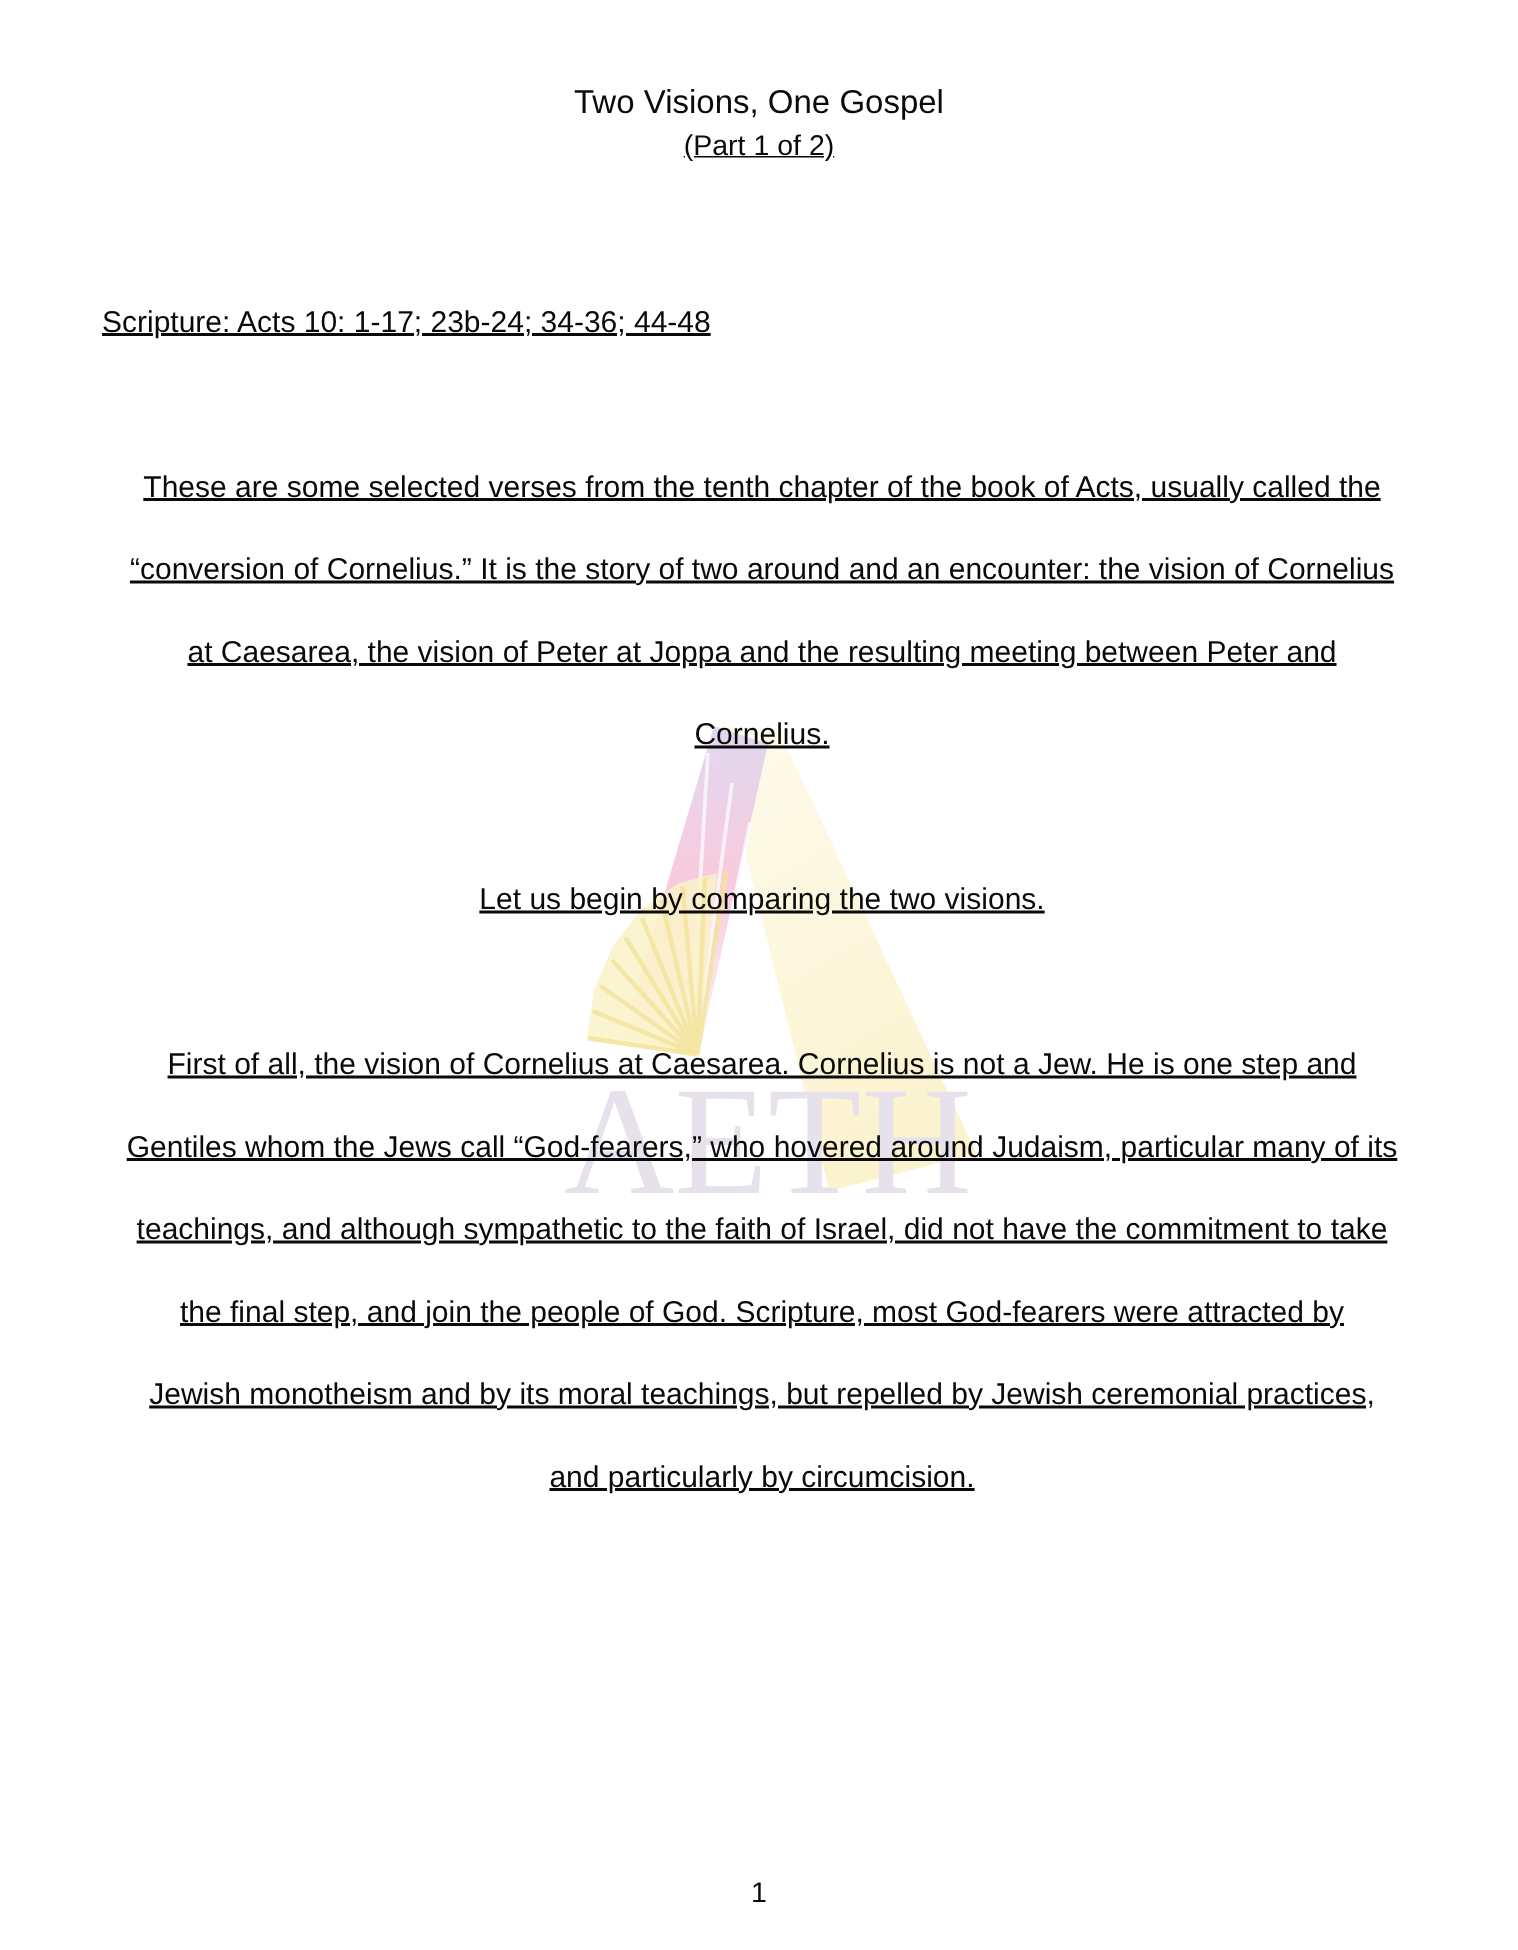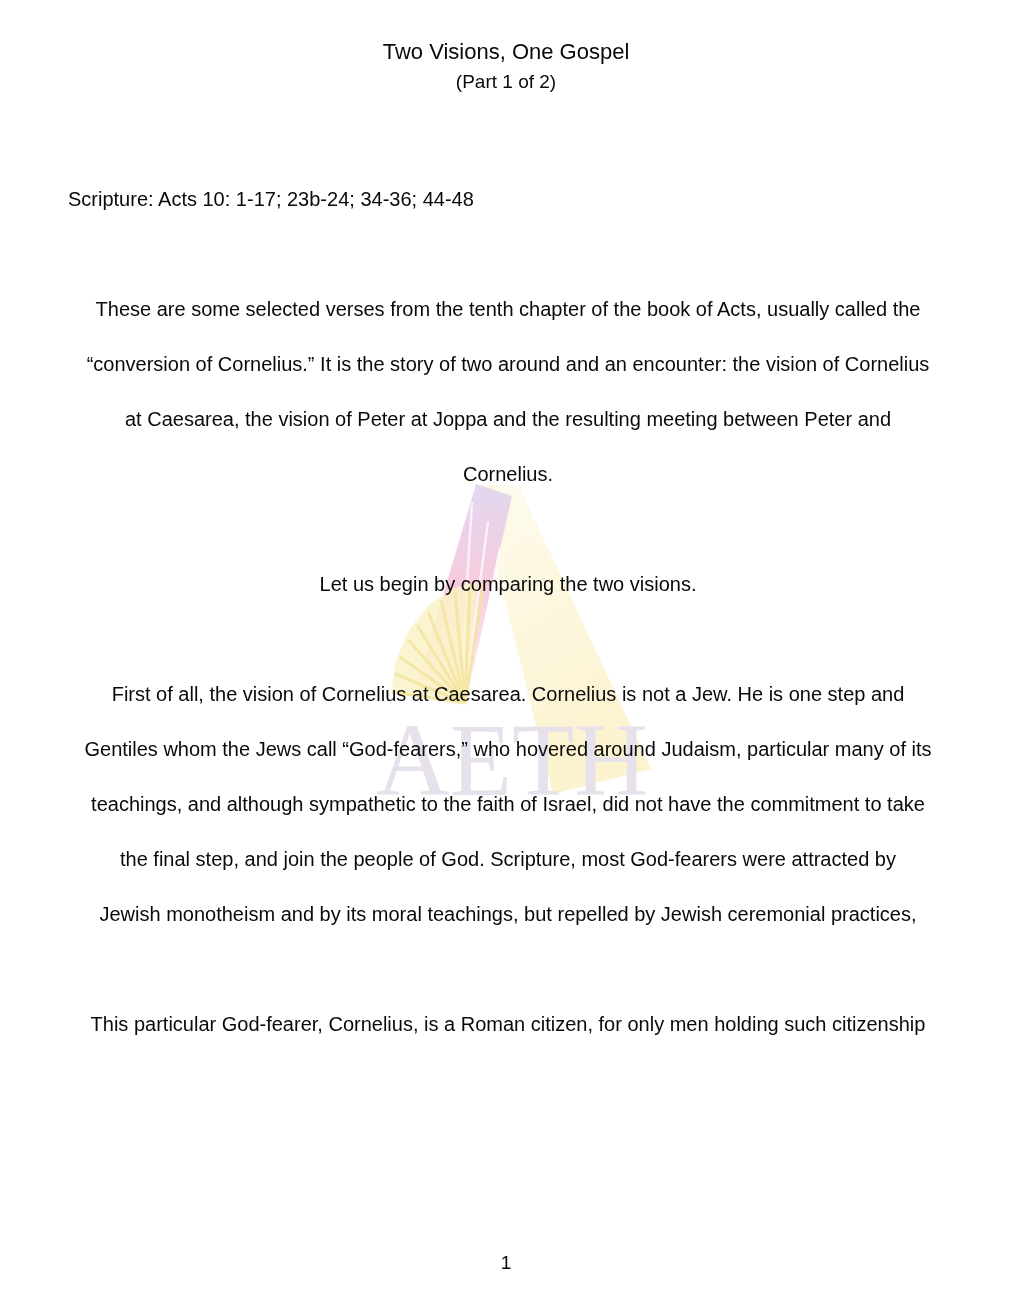--- a/index.html
+++ b/index.html
@@ -20,44 +20,46 @@
     position: absolute;
     inset: 0;
     z-index: 0;
     pointer-events: none;
   }
   .content {
     position: relative;
     z-index: 1;
   }
   .title-block {
-    margin-top: 36px;
+    margin-top: 52px;
     text-align: center;
   }
   .doc-title {
     font-size: 22px;
     line-height: 31px;
     font-weight: 400;
   }
   .doc-subtitle {
     font-size: 19px;
     line-height: 30px;
     font-weight: 400;
+    text-decoration: underline;
   }
   .body-text {
     margin: 75px 64px 0 68px;
   }
   .paragraph + .paragraph {
     margin-top: 55px;
     text-align: center;
   }
   .line {
     font-size: 20px;
     line-height: 55px;
     white-space: nowrap;
+    text-decoration: underline;
   }
   .page-number {
     position: absolute;
     top: 1248px;
     left: 0;
     width: 100%;
     text-align: center;
     font-size: 19px;
     line-height: 30px;
     z-index: 1;
@@ -131,21 +133,21 @@
         </div>
         <div class="paragraph">
           <div class="line">Let us begin by comparing the two visions.</div>
         </div>
         <div class="paragraph">
           <div class="line">First of all, the vision of Cornelius at Caesarea. Cornelius is not a Jew. He is one step and</div>
           <div class="line">Gentiles whom the Jews call “God-fearers,” who hovered around Judaism, particular many of its</div>
           <div class="line">teachings, and although sympathetic to the faith of Israel, did not have the commitment to take</div>
           <div class="line">the final step, and join the people of God. Scripture, most God-fearers were attracted by</div>
           <div class="line">Jewish monotheism and by its moral teachings, but repelled by Jewish ceremonial practices,</div>
+          <div class="line">and particularly by circumcision.</div>
         </div>
         <div class="paragraph">
-          <div class="line">This particular God-fearer, Cornelius, is a Roman citizen, for only men holding such citizenship</div>
         </div>
       </div>
   </div>
 
   <div class="page-number">1</div>
 </div>
 
 </body></html>

